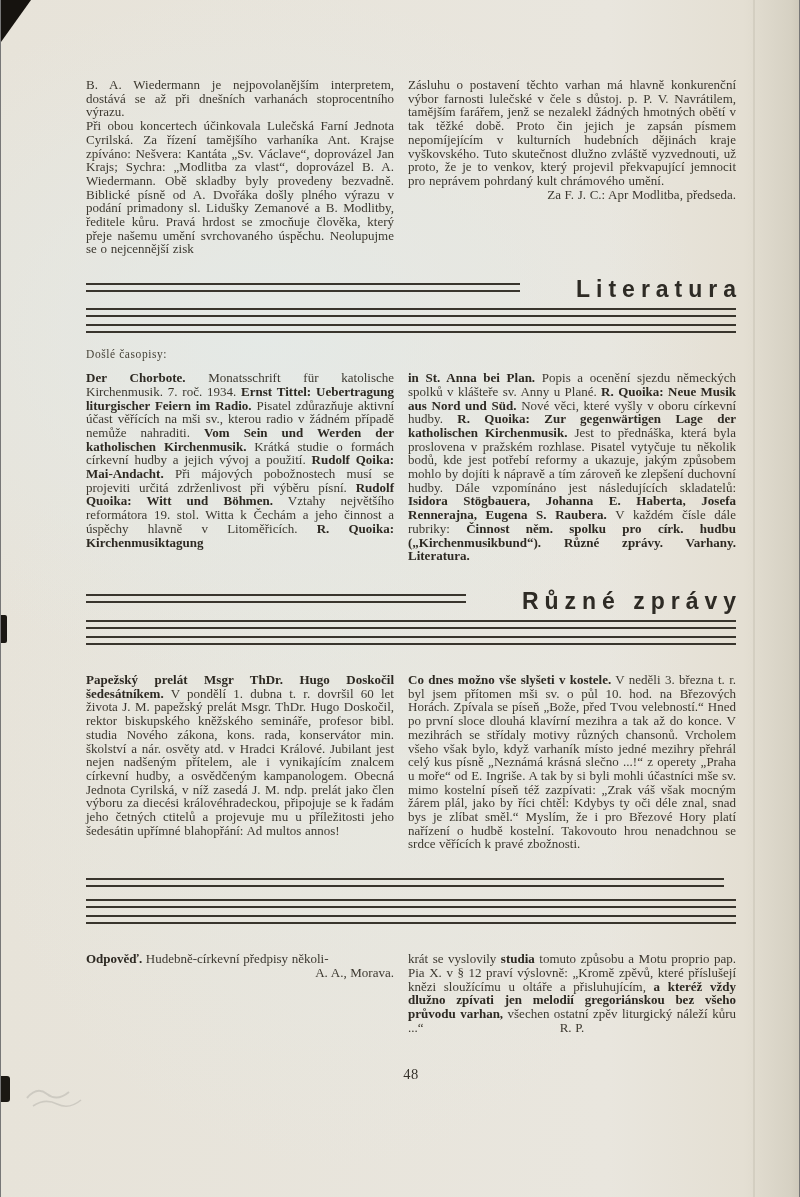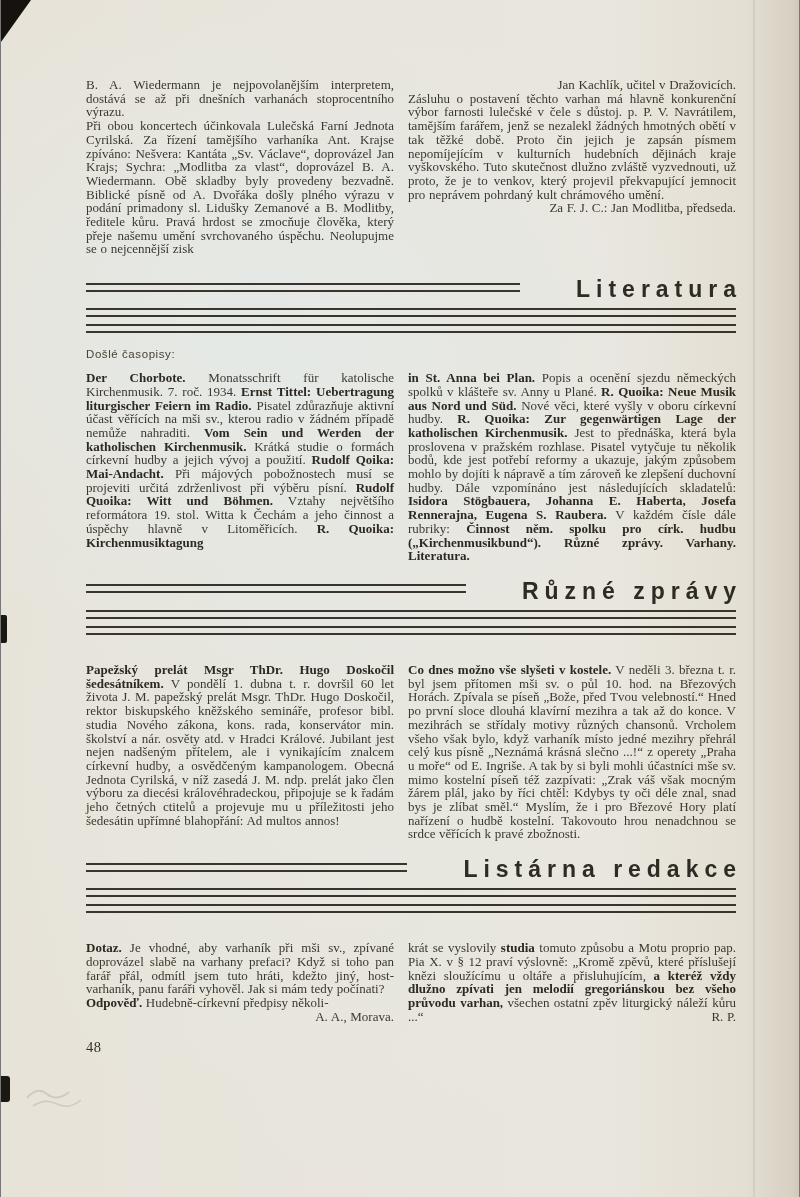--- a/index.html
+++ b/index.html
@@ -38,47 +38,47 @@
   }
   .content{
     position:absolute;left:85px;top:78px;width:650px;
   }
   .cols{display:flex;gap:14px;}
   .col{font-size:13px;line-height:13.7px;text-align:justify;word-spacing:.4px;}
   .col-left{width:308px;}
   .col-right{width:328px;}
   .para{margin:0;text-align:justify;}
   .para.align-right{text-align:right;}
-  .para.overlap{margin-top:-13.7px;}
+  .para.overlap{margin-top:-13.7px;text-align:center;}
   b{font-weight:bold;color:#2d2922;}
   .sec-head{margin-top:22px;}
-  .sec-head.tight{margin-top:17px;}
+  .sec-head.tight{margin-top:27px;}
   .sh-row1{display:flex;align-items:center;gap:44px;}
   .sh-leader{
     flex:1;height:5px;margin-right:12px;margin-bottom:5px;
     border-top:2px solid #39352d;border-bottom:2px solid #39352d;
   }
   .sh-title{
     font-family:"Liberation Sans", sans-serif;
     font-weight:bold;font-size:23px;line-height:23px;
     letter-spacing:.26em;margin-right:-.26em;white-space:nowrap;
     color:#2e2b25;
   }
   .sh-rule{
     height:5px;margin-top:7px;
     border-top:2px solid #39352d;border-bottom:2px solid #39352d;
   }
   .journals-label{
-    font-family:Liberation Sans, sans-serif;
+    font-family:Liberation Serif, serif;
     font-size:11.5px;letter-spacing:.05em;color:#474338;
     margin:15px 0 11px 0;
   }
   .cols.after-head{margin-top:28px;}
   .page-num{
-    margin-top:16px;
+    margin-top:32px;text-align:center;
     font-size:14.5px;color:#35312a;letter-spacing:.04em;
   }
 </style>
 </head>
 <body>
 
 <div class="page">
 
   <div class="corner-black"></div>
   <div class="edge-mark-1"></div>
@@ -89,23 +89,22 @@
   </svg>
 
   <div class="content">
 
     <div class="cols">
       <div class="col col-left">
           <p class="para"><span>B. A. Wiedermann je nejpovolanějším interpretem, dostává se až při dnešních varhanách stoprocentního výrazu.</span></p>
           <p class="para"><span>Při obou koncertech účinkovala Lulečská Farní Jednota Cyrilská. Za řízení tamějšího varhaníka Ant. Krajse zpíváno: Nešvera: Kantáta „Sv. Václave“, doprovázel Jan Krajs; Sychra: „Modlitba za vlast“, doprovázel B. A. Wiedermann. Obě skladby byly provedeny bezvadně. Biblické písně od A. Dvořáka došly plného výrazu v podání primadony sl. Lidušky Zemanové a B. Modlitby, ředitele kůru. Pravá hrdost se zmocňuje člověka, který přeje našemu umění svrchovaného úspěchu. Neolupujme se o nejcennější zisk</span></p>
         </div>
       <div class="col col-right">
-          <p class="para align-right"><span>Jan Kachlík, učitel v Dražovicích.</span></p>
           <p class="para"><span>Zásluhu o postavení těchto varhan má hlavně konkurenční výbor farnosti lulečské v čele s důstoj. p. P. V. Navrátilem, tamějším farářem, jenž se nezalekl žádných hmotných obětí v tak těžké době. Proto čin jejich je zapsán písmem nepomíjejícím v kulturních hudebních dějinách kraje vyškovského. Tuto skutečnost dlužno zvláště vyzvednouti, už proto, že je to venkov, který projevil překvapující jemnocit pro neprávem pohrdaný kult chrámového umění.</span></p>
-          <p class="para align-right"><span>Za F. J. C.: Jan Modlitba, předseda.</span></p>
+          <p class="para align-right"><span>Za F. J. C.: Apr Modlitba, předseda.</span></p>
         </div>
     </div>
 
     <div class="sec-head">
       <div class="sh-row1">
         <div class="sh-leader"></div>
         <div class="sh-title">Literatura</div>
       </div>
       <div class="sh-rule"></div>
       <div class="sh-rule"></div>
@@ -133,28 +132,26 @@
           <p class="para"><b>Papežský prelát Msgr ThDr. Hugo Doskočil šedesátníkem.</b><span> V pondělí 1. dubna t. r. dovršil 60 let života J. M. papežský prelát Msgr. ThDr. Hugo Doskočil, rektor biskupského kněžského semináře, profesor bibl. studia Nového zákona, kons. rada, konservátor min. školství a nár. osvěty atd. v Hradci Králové. Jubilant jest nejen nadšeným přítelem, ale i vynikajícím znalcem církevní hudby, a osvědčeným kampanologem. Obecná Jednota Cyrilská, v níž zasedá J. M. ndp. prelát jako člen výboru za diecési královéhradeckou, připojuje se k řadám jeho četných ctitelů a projevuje mu u příležitosti jeho šedesátin upřímné blahopřání: Ad multos annos!</span></p>
         </div>
       <div class="col col-right">
           <p class="para"><b>Co dnes možno vše slyšeti v kostele.</b><span> V neděli 3. března t. r. byl jsem přítomen mši sv. o půl 10. hod. na Březových Horách. Zpívala se píseň „Bože, před Tvou velebností.“ Hned po první sloce dlouhá klavírní mezihra a tak až do konce. V mezihrách se střídaly motivy různých chansonů. Vrcholem všeho však bylo, když varhaník místo jedné mezihry přehrál celý kus písně „Neznámá krásná slečno ...!“ z operety „Praha u moře“ od E. Ingriše. A tak by si byli mohli účastníci mše sv. mimo kostelní píseň též zazpívati: „Zrak váš však mocným žárem plál, jako by říci chtěl: Kdybys ty oči déle znal, snad bys je zlíbat směl.“ Myslím, že i pro Březové Hory platí nařízení o hudbě kostelní. Takovouto hrou nenadchnou se srdce věřících k pravé zbožnosti.</span></p>
         </div>
     </div>
 
     <div class="sec-head tight">
       <div class="sh-row1">
         <div class="sh-leader"></div>
-        <div class="sh-title">Listárna redakce</div>
       </div>
       <div class="sh-rule"></div>
       <div class="sh-rule"></div>
     </div>
     <div class="cols after-head">
       <div class="col col-left">
-          <p class="para"><b>Dotaz.</b><span> Je vhodné, aby varhaník při mši sv., zpívané doprovázel slabě na varhany prefaci? Když si toho pan farář přál, odmítl jsem tuto hráti, kdežto jiný, host-varhaník, panu faráři vyhověl. Jak si mám tedy počínati?</span></p>
           <p class="para"><b>Odpověď.</b><span> Hudebně-církevní předpisy několi-</span></p>
           <p class="para align-right"><span>A. A., Morava.</span></p>
         </div>
       <div class="col col-right">
           <p class="para"><span>krát se vyslovily </span><b>studia</b><span> tomuto způsobu a Motu proprio pap. Pia X. v § 12 praví výslovně: „Kromě zpěvů, které příslušejí knězi sloužícímu u oltáře a přisluhujícím, </span><b>a kteréž vždy dlužno zpívati jen melodií gregoriánskou bez všeho průvodu varhan,</b><span> všechen ostatní zpěv liturgický náleží kůru ...“</span></p>
           <p class="para align-right overlap"><span>R. P.</span></p>
         </div>
     </div>
 
     <div class="page-num">48</div>

